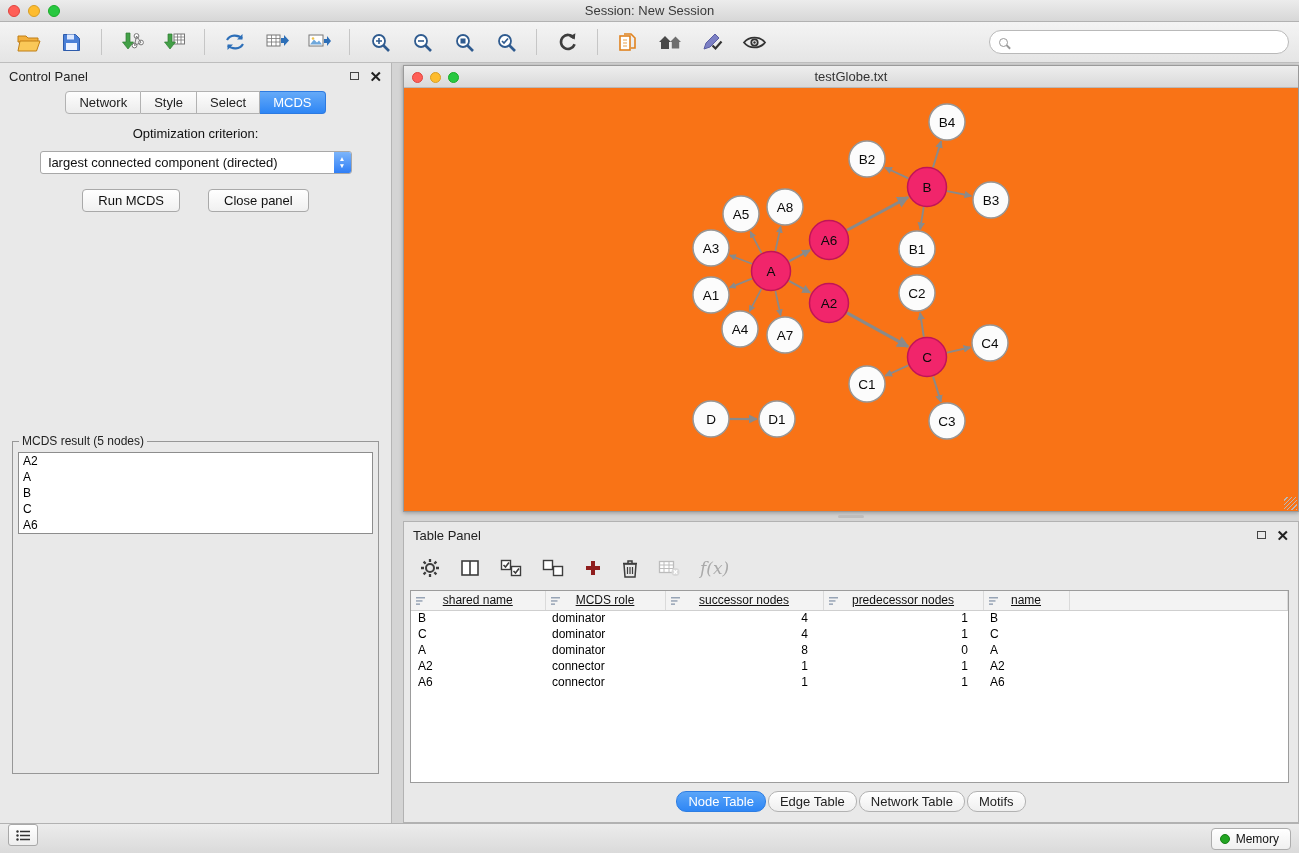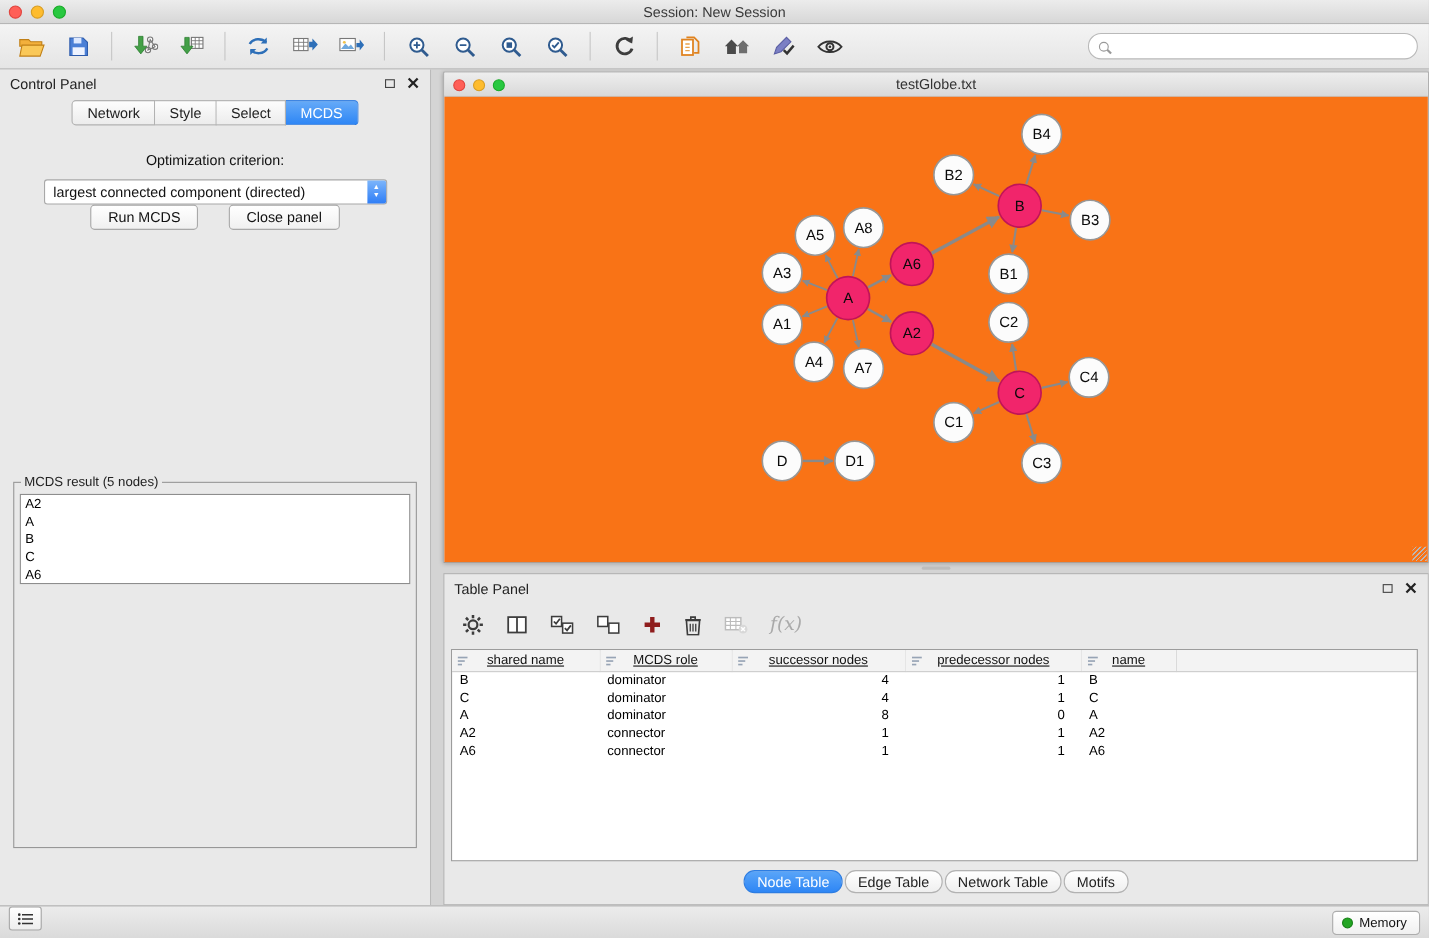--- a/index.html
+++ b/index.html
@@ -38,27 +38,27 @@
   .ph-icon { margin-left:10px; display:flex; align-items:center; color:#333; }
   .float-sq { width:9px; height:8px; border:1.5px solid #444; display:inline-block; }
   .close-x { font-size:15px; font-weight:bold; line-height:1; color:#222; }
 
   .cp-tabs { display:flex; justify-content:center; margin-top:2px; flex:none; }
   .cp-tab { font-size:13px; padding:3px 13px; background:linear-gradient(#fdfdfd,#ececec); border:1px solid #b2b2b2; border-left:none; color:#222; }
   .cp-tab:first-child { border-left:1px solid #b2b2b2; border-radius:4px 0 0 4px; }
   .cp-tab:last-child { border-radius:0 4px 4px 0; }
   .cp-tab.active { background:linear-gradient(#65aaf8,#2e86f5); color:#fff; border-color:#2d7ae0; }
 
-  .opt-label { text-align:center; margin-top:24px; font-size:13px; color:#111; flex:none; }
+  .opt-label { text-align:center; margin-top:12px; font-size:13px; color:#111; flex:none; }
   .dropdown { margin:10px auto 0; width:312px; height:23px; background:#fff; border:1px solid #a8a8a8; border-radius:3px;
     display:flex; align-items:center; font-size:13px; flex:none; }
   .dd-text { flex:1; padding:0 8px; white-space:nowrap; overflow:hidden; color:#111; }
   .dd-stepper { width:17px; height:21px; background:linear-gradient(#7cb5fb,#2f7ef6); border-radius:0 2px 2px 0; color:#fff;
     display:flex; flex-direction:column; align-items:center; justify-content:center; font-size:6.5px; line-height:6.5px; flex:none; }
-  .btn-row { display:flex; justify-content:center; gap:28px; flex:none; }
+  .btn-row { display:flex; justify-content:center; gap:28px; margin-top:15px; flex:none; }
   .cp-btn { font-size:13px; padding:3px 15px; background:linear-gradient(#ffffff,#f0f0f0); border:1px solid #a9a9a9; border-radius:4px; color:#111; font-family:inherit; }
 
   .result-fieldset { margin:222px 12px 0 12px; border:1px solid #979797; height:340px; padding:3px; font-size:12px; color:#222; flex:none; }
   .result-fieldset legend { font-size:12px; padding:0 3px; margin-left:3px;margin-top:40px; }
   .result-list { background:#fff; border:1px solid #8d8d8d; height:calc(100% - 8px); margin:1px 2px 2px 2px; overflow:auto; }
   .result-item { padding:0 4px; line-height:16px; font-size:12px; color:#000; }
 
   
   .right-col { flex:1; display:flex; flex-direction:column; padding-left:11px; background:#d4d4d4; overflow:hidden; }
 

